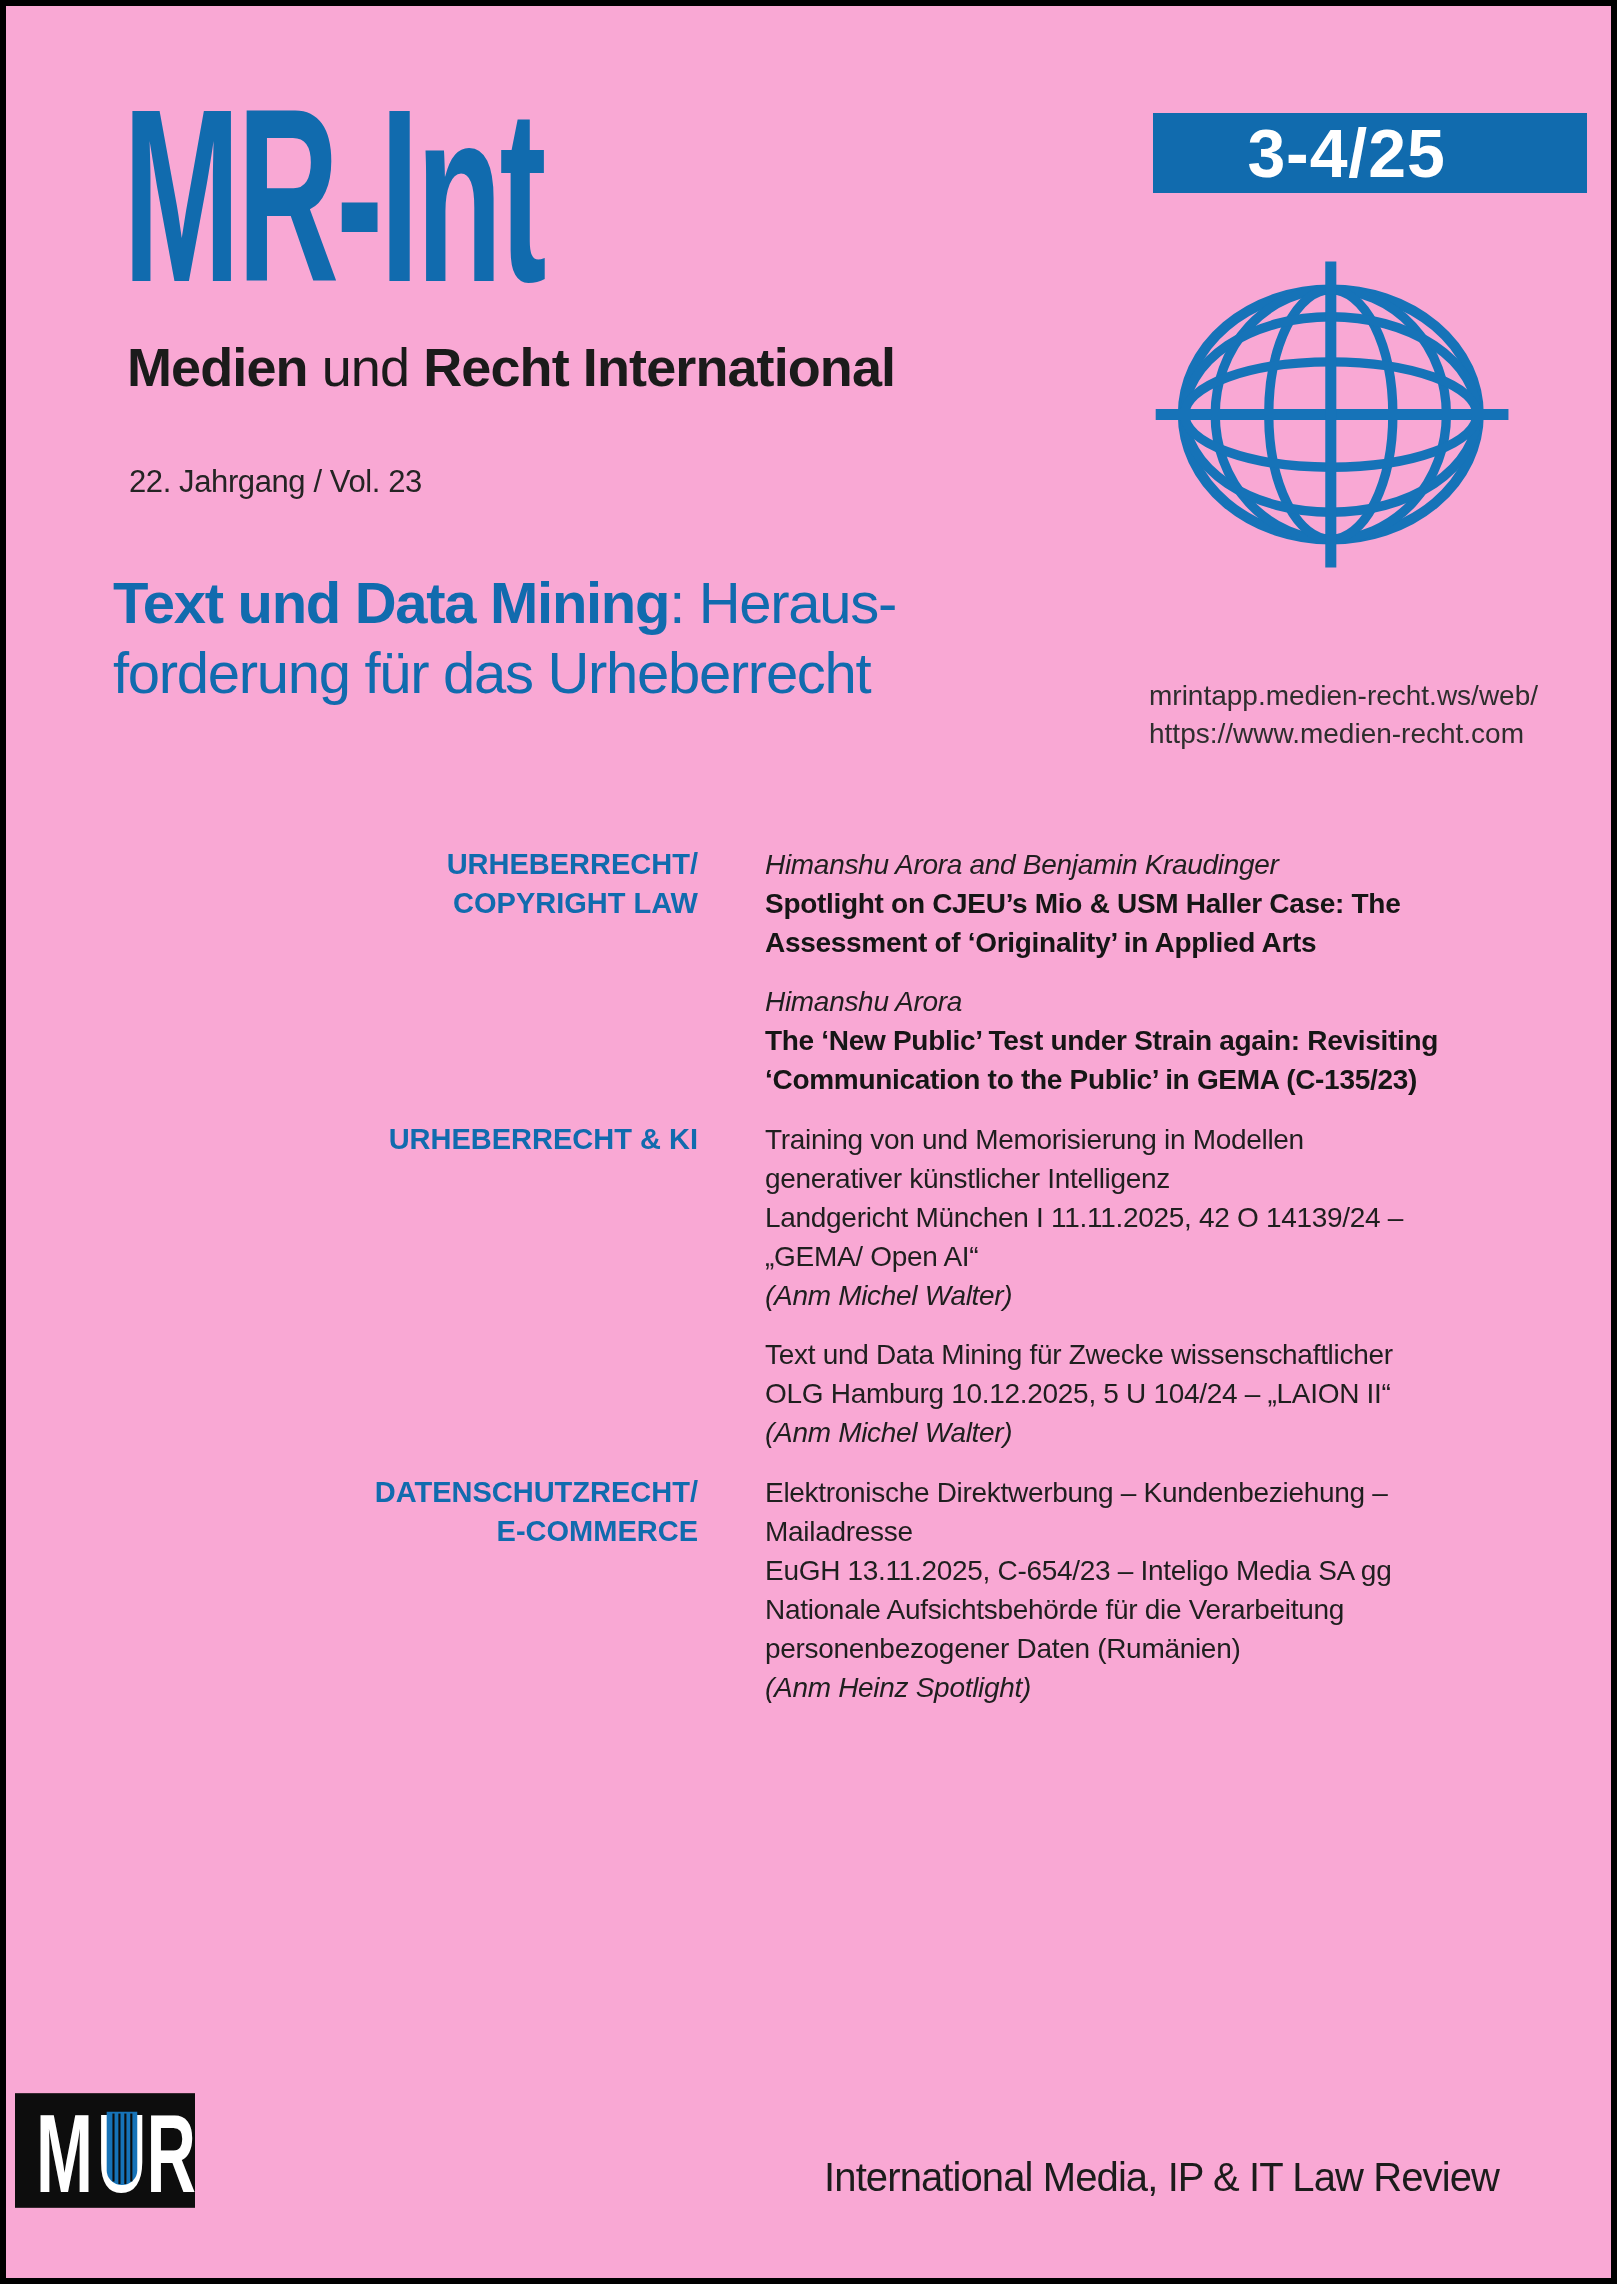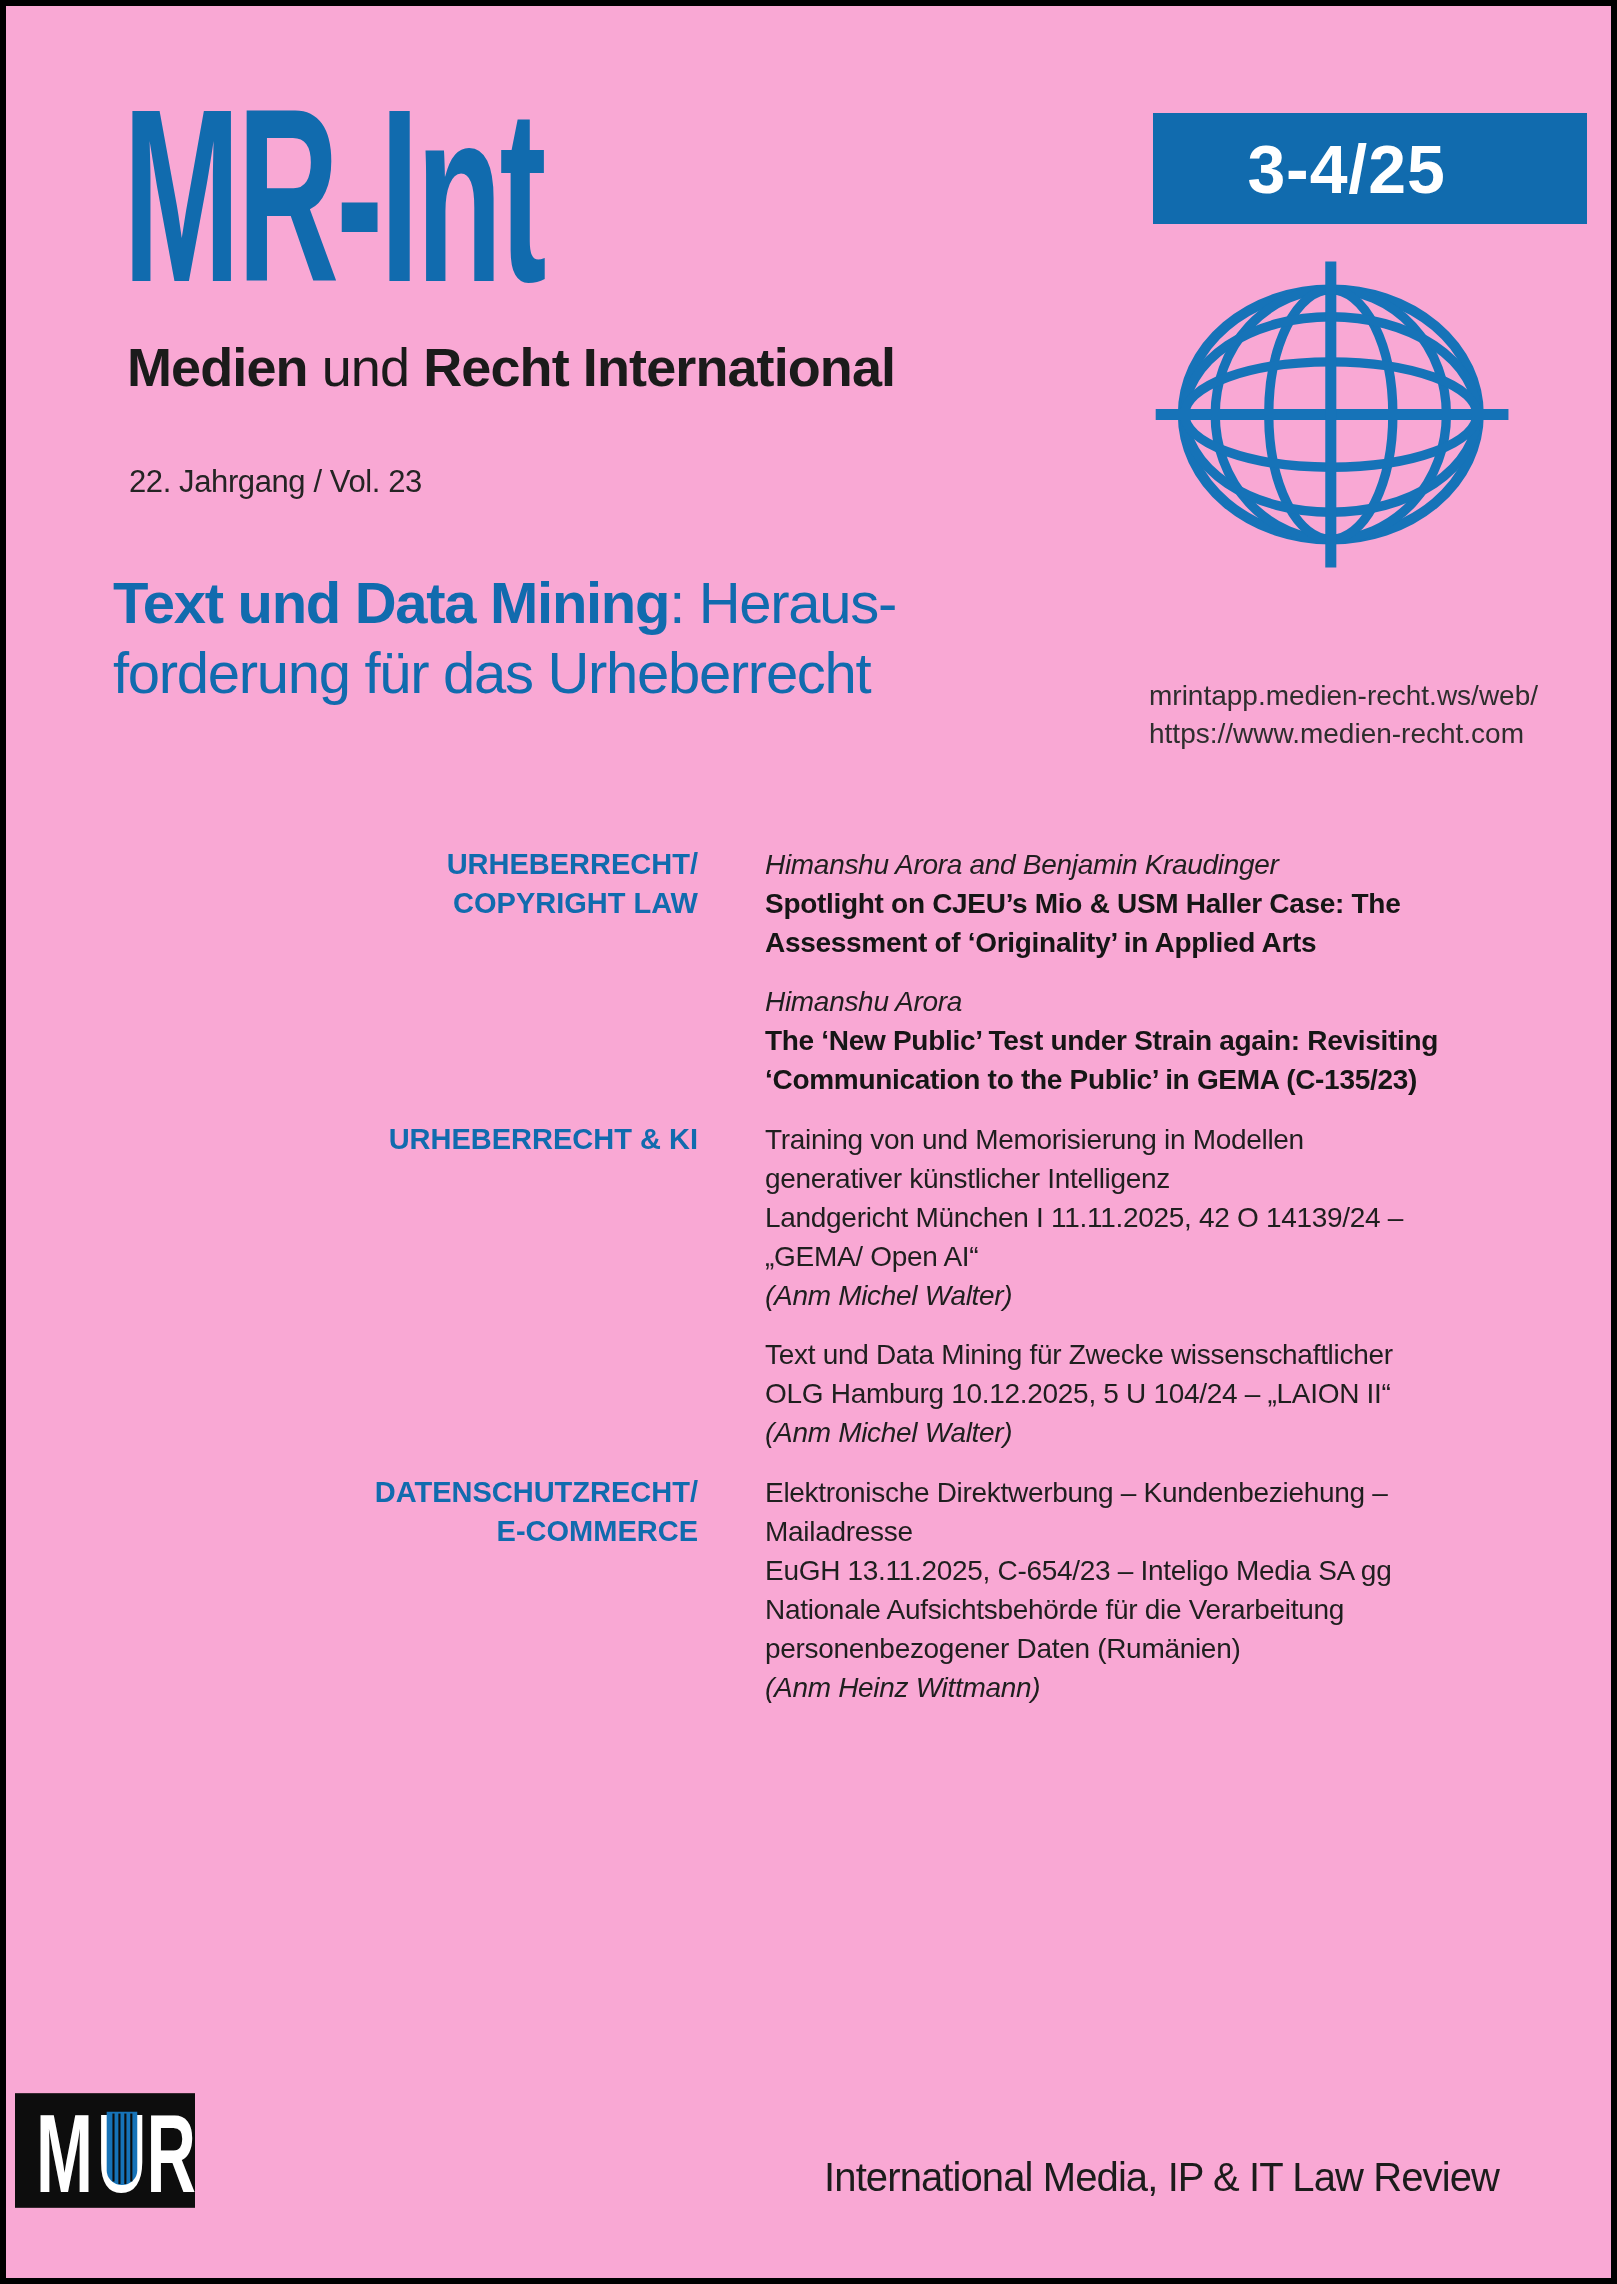--- a/index.html
+++ b/index.html
@@ -26,21 +26,21 @@
     font-size:54px; line-height:1.15; letter-spacing:-0.9px;
     color:#1b1b1b; white-space:nowrap;
   }
   .brand-subtitle .b { font-weight:700; }
   .volume-line {
     position:absolute; left:123px; top:458px;
     font-size:31px; letter-spacing:-0.4px; color:#242424;
     white-space:nowrap;
   }
   .issue-badge {
-    position:absolute; left:1147px; top:107px; right:24px; height:111px;
+    position:absolute; left:1147px; top:107px; right:24px; height:80px;
     background:#116bae;
     display:flex; align-items:center; justify-content:center;
     padding-right:47px;
   }
   .issue-badge span {
     color:#ffffff; font-size:68px; font-weight:700; letter-spacing:0.9px;
   }
   .headline {
     position:absolute; left:107px; top:562px;
     font-size:58px; line-height:70px; letter-spacing:-1.3px;
@@ -155,21 +155,21 @@
           <div>DATENSCHUTZRECHT/</div>
           <div>E-COMMERCE</div>
         </div>
         <div>
           <div class="toc-entry">
             <div class="toc-line">Elektronische Direktwerbung – Kundenbeziehung –</div>
             <div class="toc-line">Mailadresse</div>
             <div class="toc-line">EuGH 13.11.2025, C-654/23 – Inteligo Media SA gg</div>
             <div class="toc-line">Nationale Aufsichtsbehörde für die Verarbeitung</div>
             <div class="toc-line">personenbezogener Daten (Rumänien)</div>
-            <div class="toc-line st-italic">(Anm Heinz Wittmann)</div>
+            <div class="toc-line st-italic">(Anm Heinz Spotlight)</div>
           </div>
         </div>
       </div>
     </div>
 
   <svg class="mur-logo" width="180" height="115" viewBox="0 0 212 135">
     <rect x="0" y="0" width="212" height="135" fill="#0d0d0d"></rect>
     <g transform="scale(0.62,1)" fill="#ffffff" font-family="Liberation Sans, sans-serif" font-weight="700" font-size="130">
       <text x="40" y="116">M</text>
       <text x="156" y="116">U</text>

